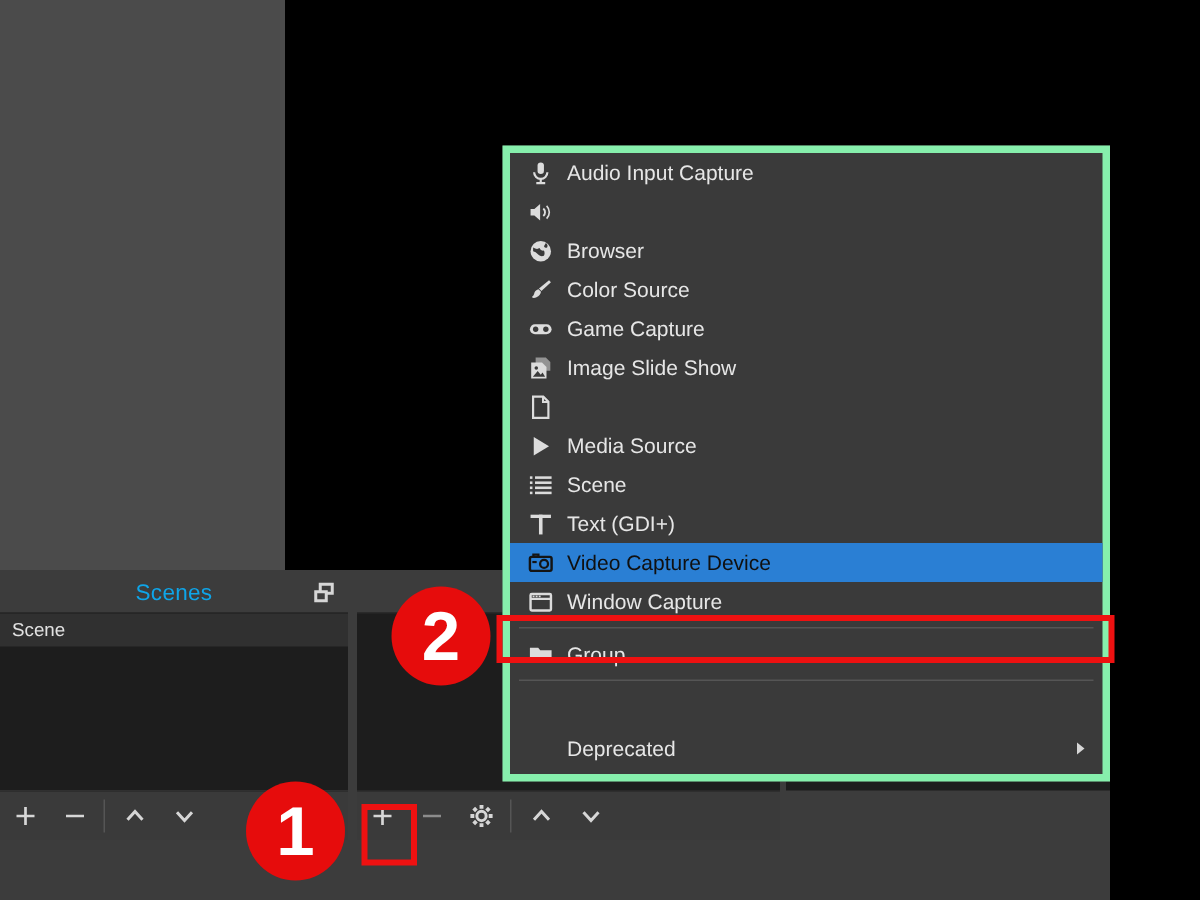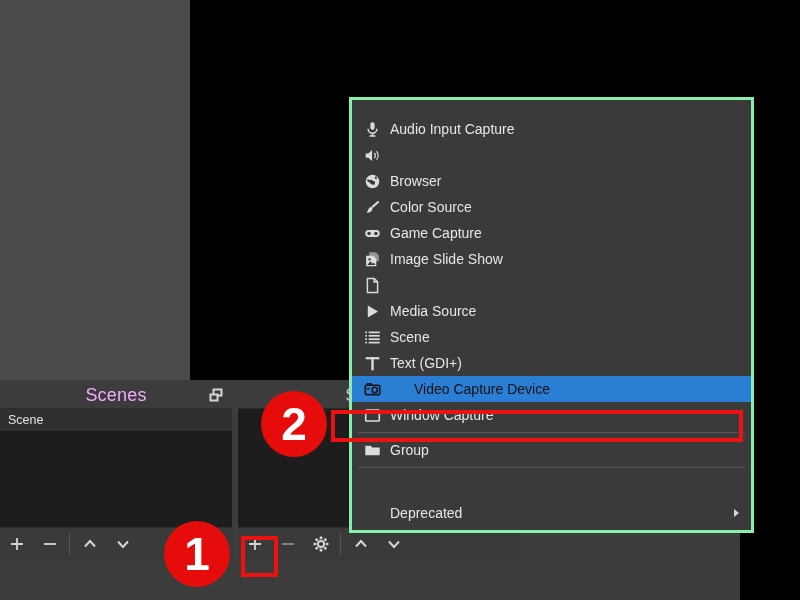--- a/index.html
+++ b/index.html
@@ -58,22 +58,22 @@
   }
   .panel-header {
     position: relative;
     height: 26px;
     background: #3c3c3c;
     display: flex;
     align-items: center;
     justify-content: center;
   }
   .panel-title {
-    color: #f0abfc;
-    font-size: 18px;
+    color: #0ea5e9;
+    font-size: 15px;
     letter-spacing: .2px;
   }
   .undock-icon {
     position: absolute;
     right: 8px;
     top: 5px;
     width: 16px; height: 16px;
   }
   .list-box {
     background: #1d1d1d;
@@ -153,27 +153,27 @@
   .sliver-box {
     background: #1d1d1d;
     height: 118px;
     margin-top: 26px;
     border-top: 1px solid #2a2a2a;
   }
 
   
   .context-menu {
     position: absolute;
-    left: 349px;
+    left: 335px;
     top: 97px;
     width: 405px;
     background: #3a3a3a;
-    border: 3px solid #86efac;
+    border: 5px solid #86efac;
     box-sizing: border-box;
-    padding: 16px 0 4px 0;
+    padding: 0 0 4px 0;
     z-index: 40;
   }
   .menu-item {
     height: 26px;
     display: flex;
     align-items: center;
     padding-left: 8px;
     color: #e6e6e6;
     font-size: 14px;
     white-space: nowrap;
@@ -185,21 +185,20 @@
     height: 20px;
     display: flex;
     align-items: center;
     justify-content: center;
     margin-right: 6px;
     color: #dcdcdc;
   }
   .menu-item.selected {
     background: #2a7fd4;
     color: #101010;
-    gap: 24px;
   }
   .menu-item.selected .mi-icon { color: #1c1c1c; }
   .menu-item.no-icon { padding-left: 38px; margin-top: 32px; }
   .menu-sep {
     height: 1px;
     background: #555;
     margin: 4px 6px 4px 6px;
   }
   .submenu-arrow {
     position: absolute;

